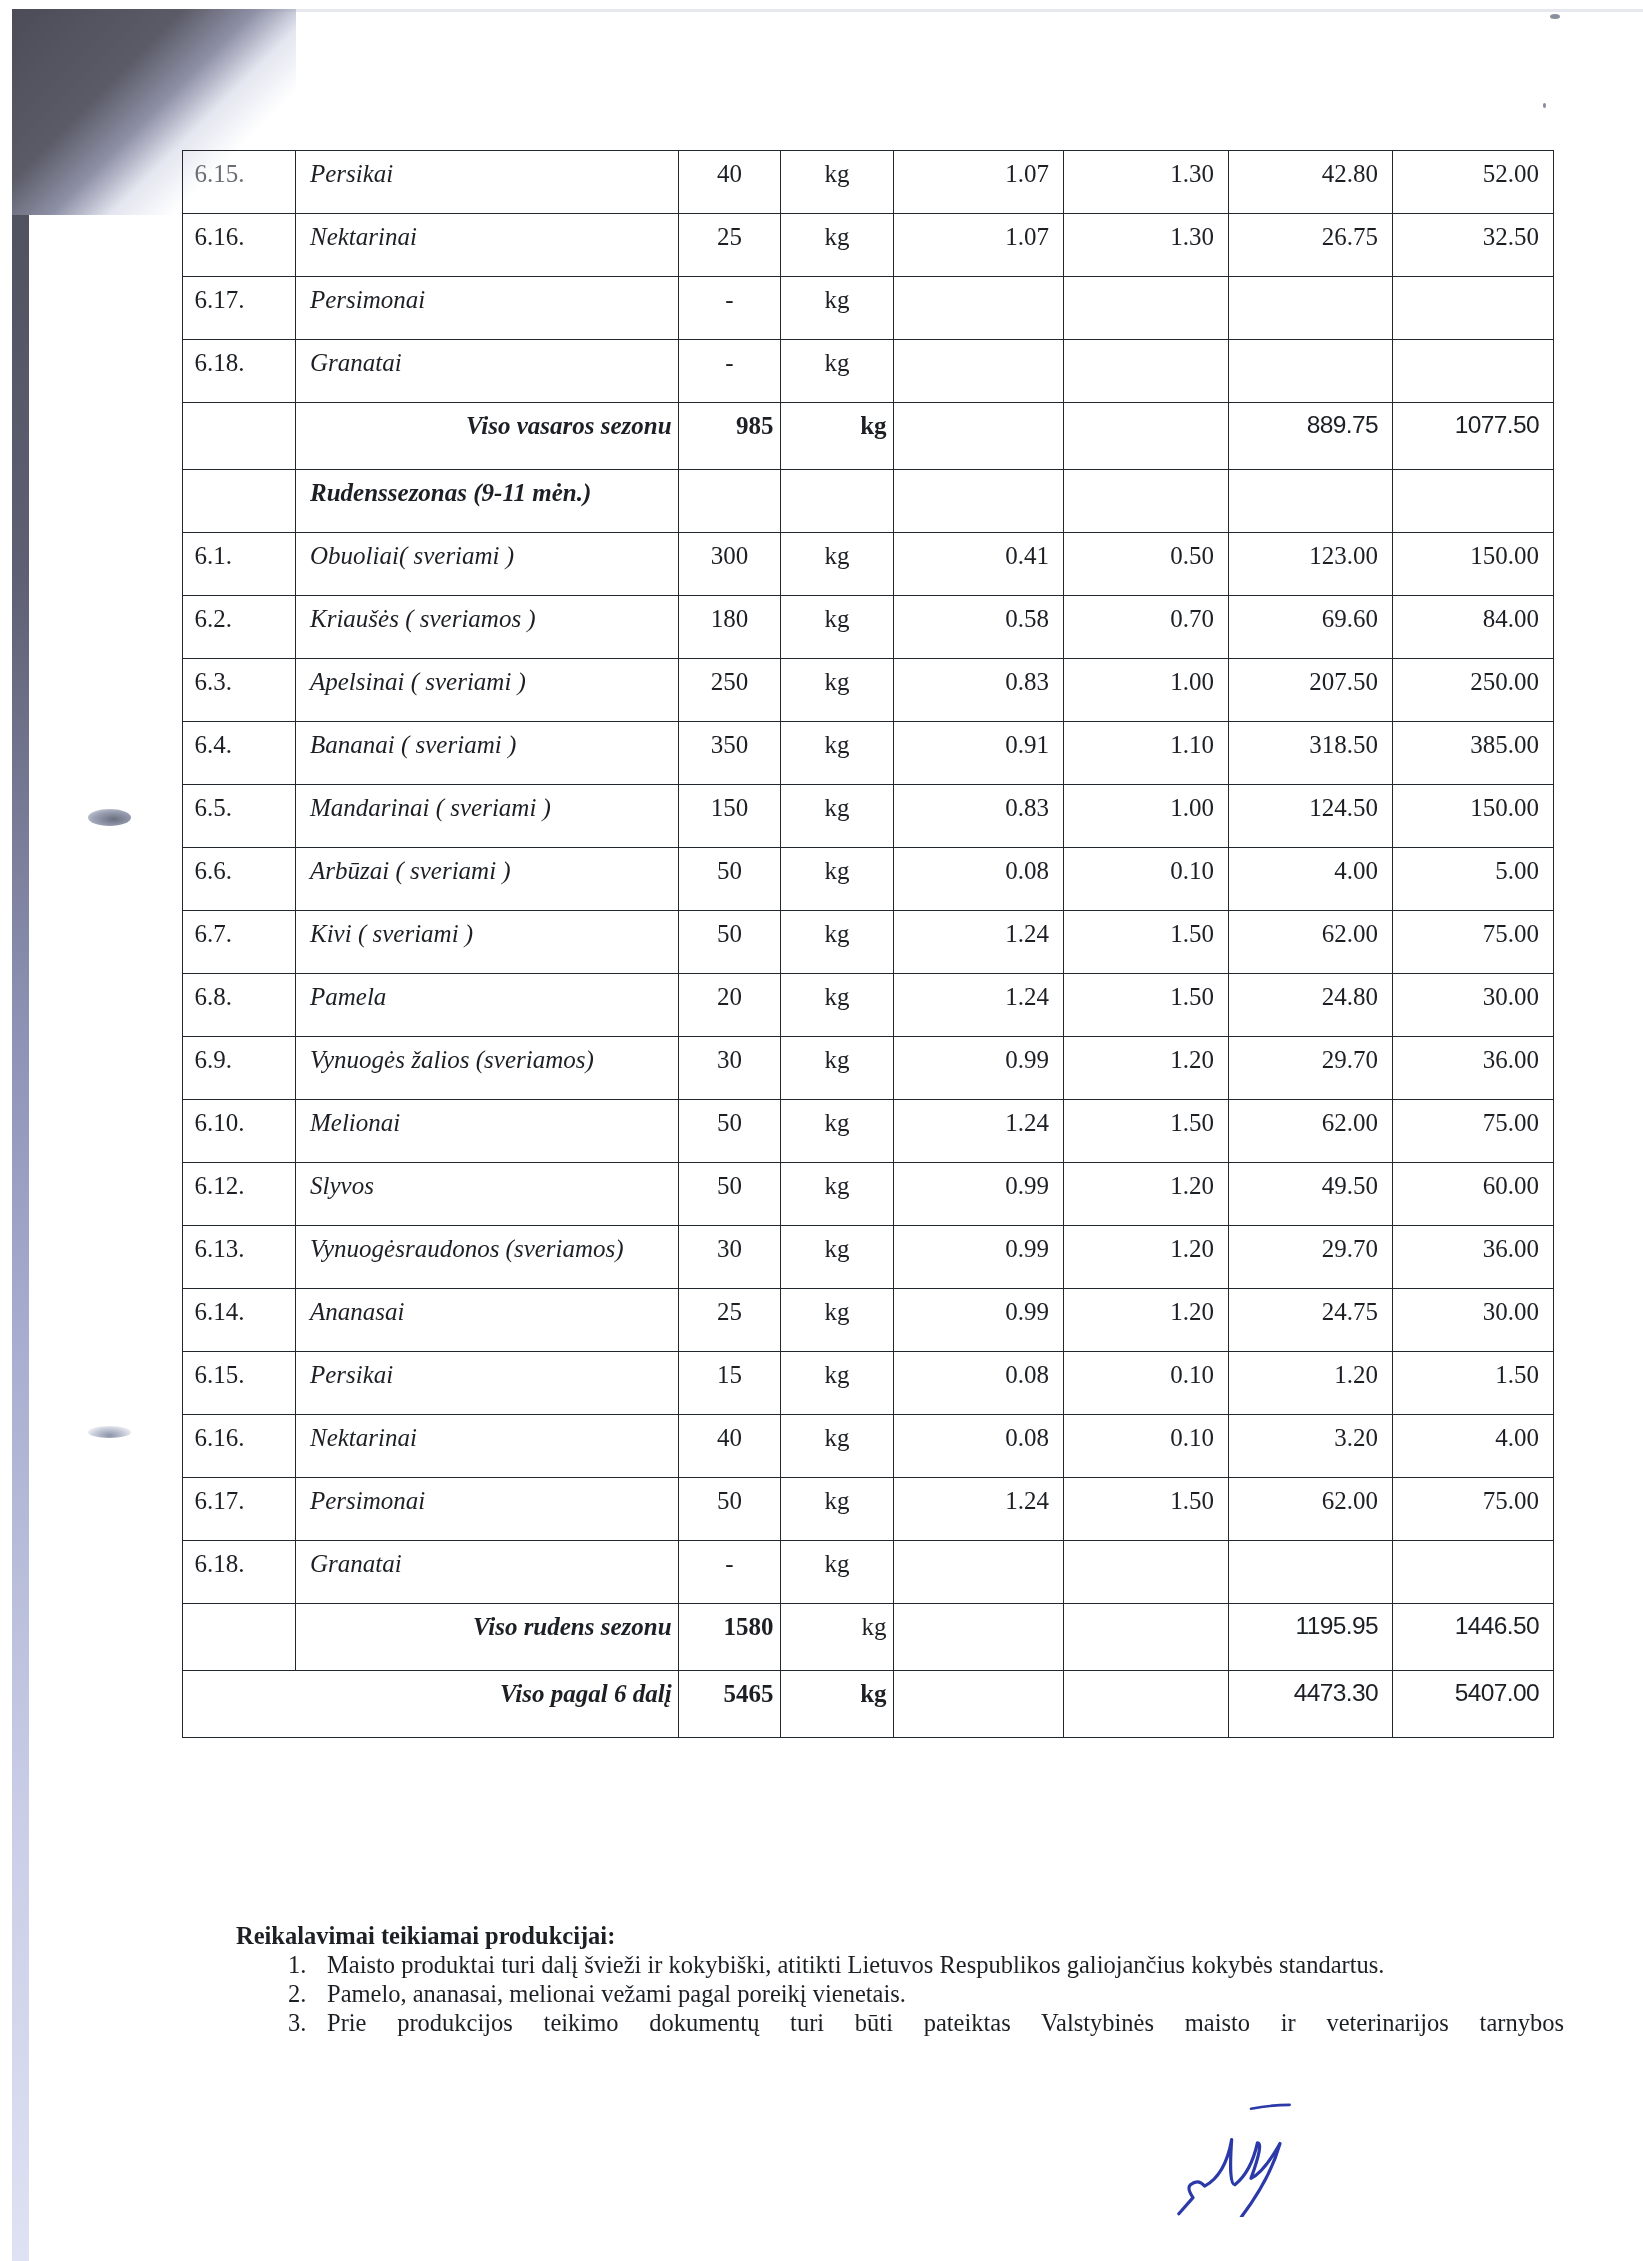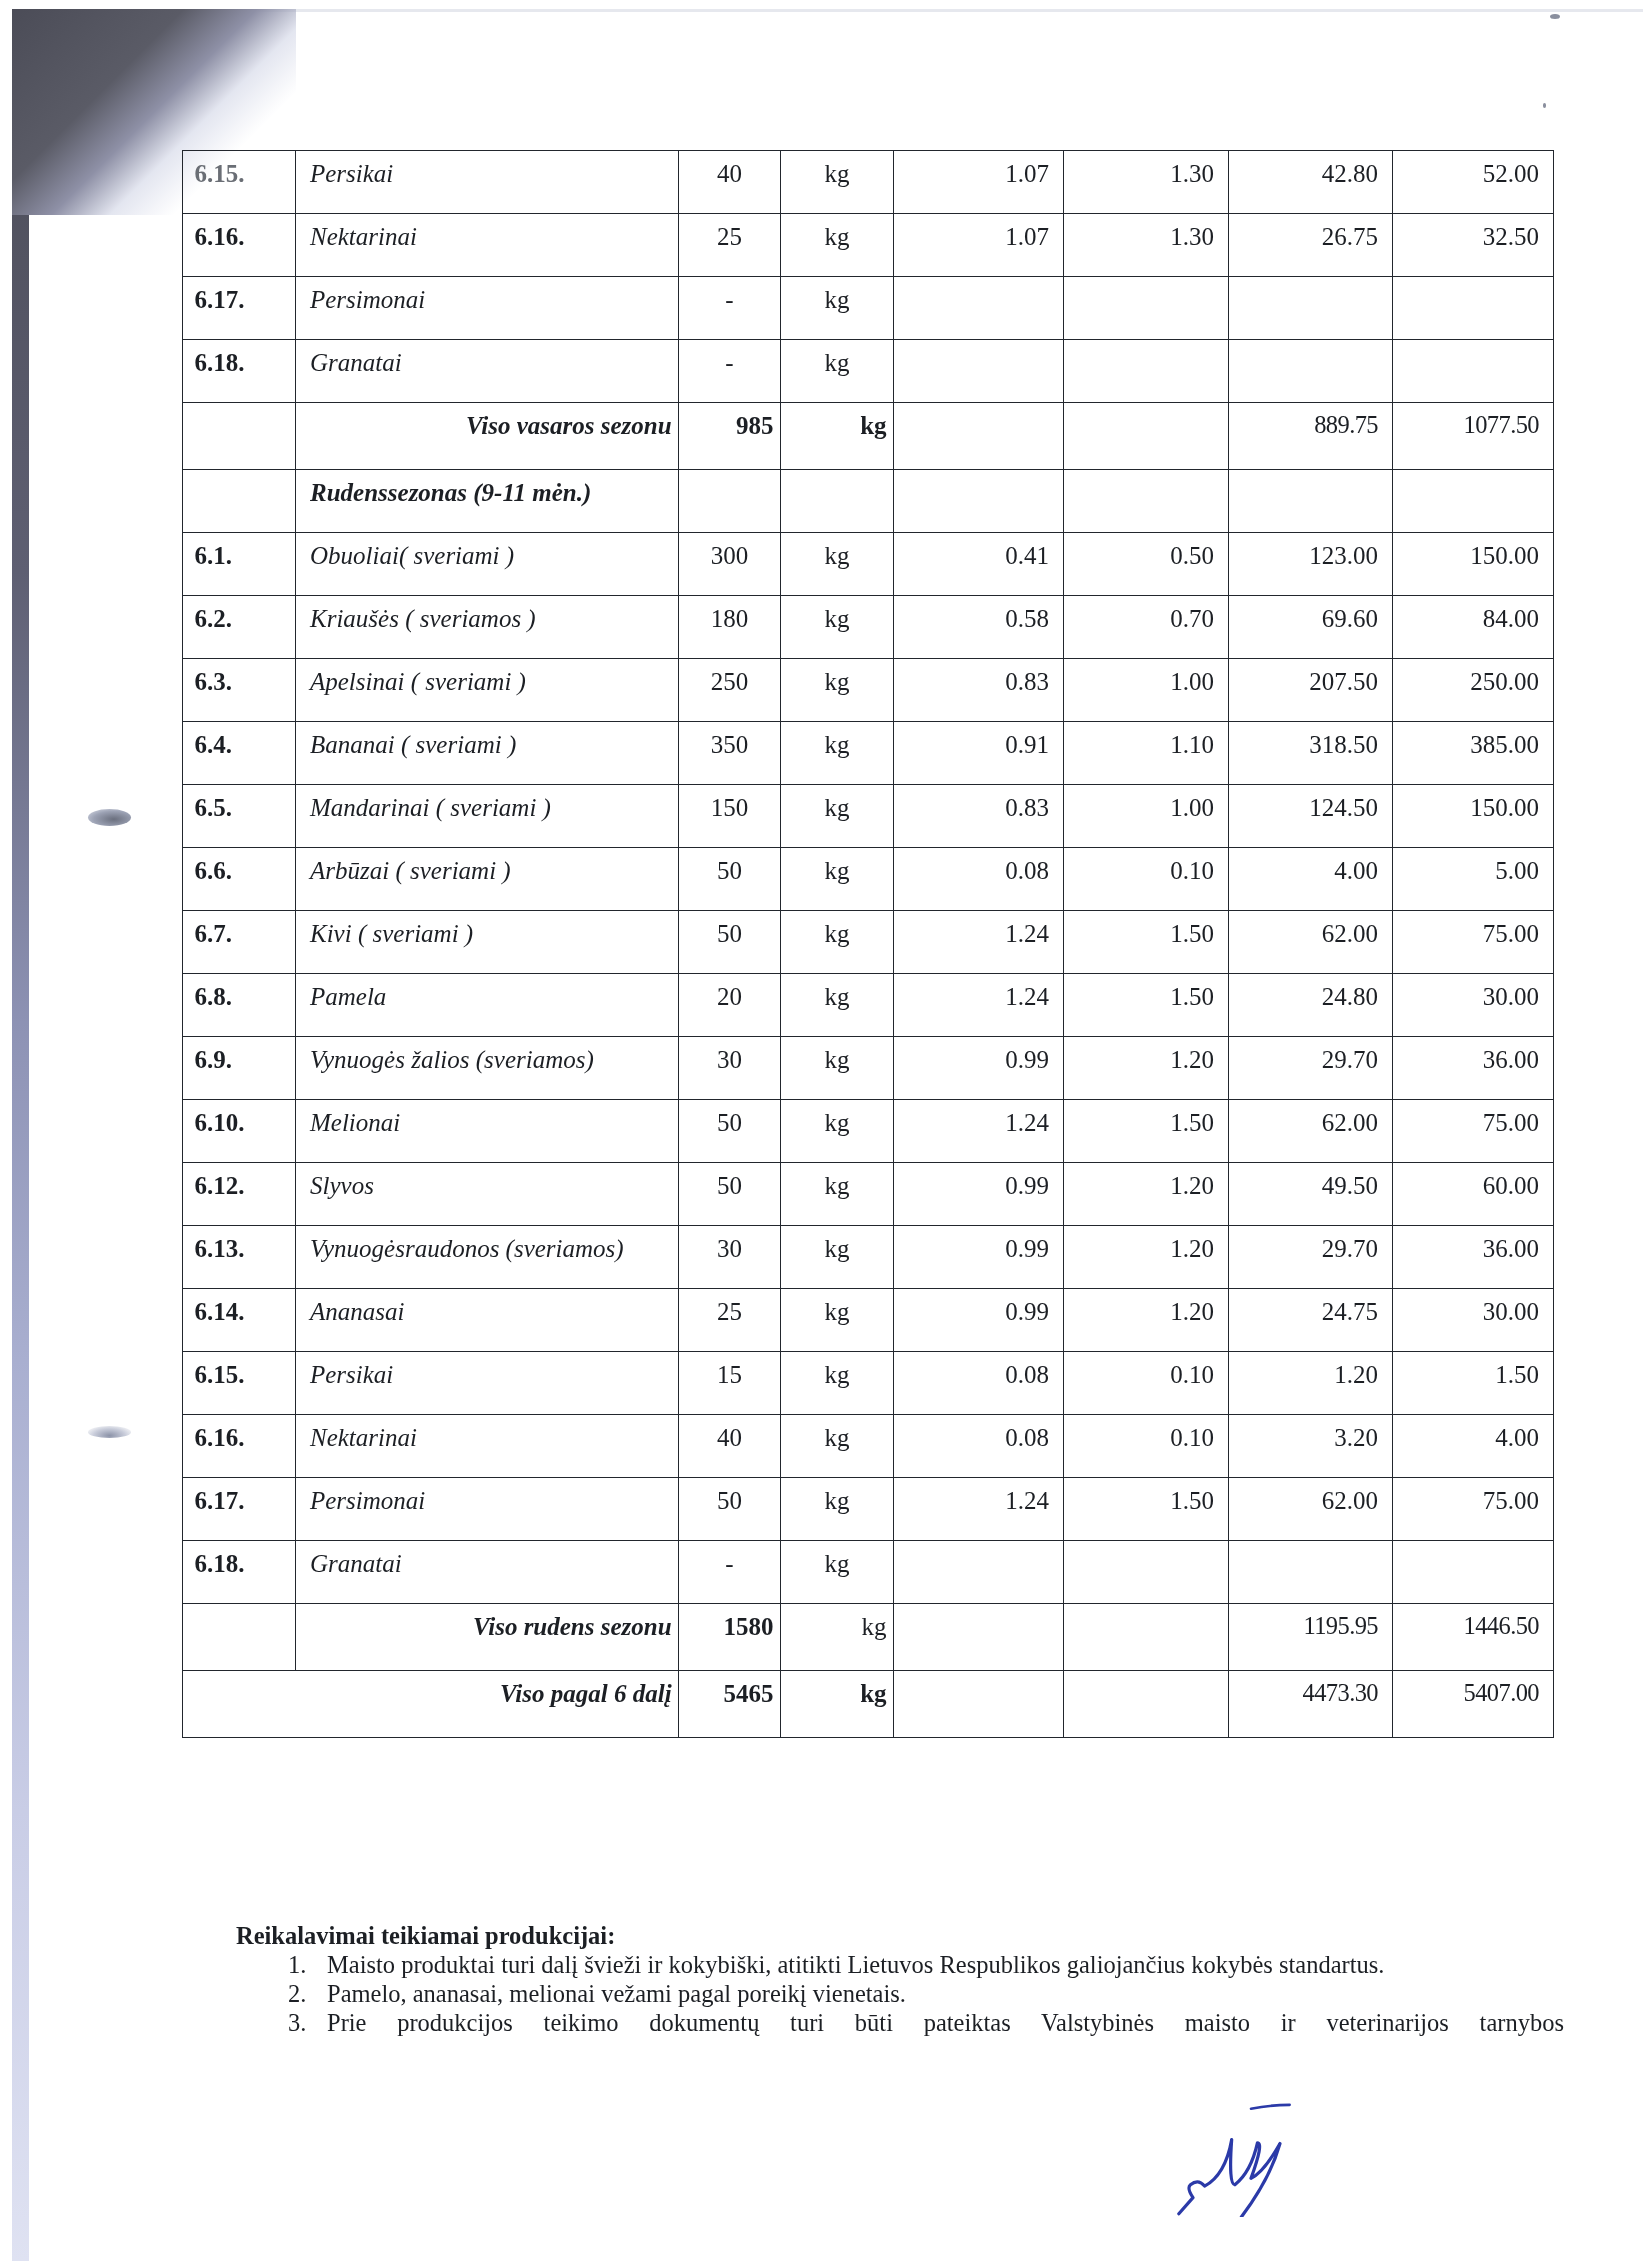--- a/index.html
+++ b/index.html
@@ -39,25 +39,25 @@
     font-size: 25px; line-height: 1.1;
   }
   .doc-table td {
     border: 1.9px solid #22262d;
     height: 63px; box-sizing: border-box;
     vertical-align: top; padding: 9px 6.4px 0 6.4px;
     white-space: nowrap; overflow: hidden;
   }
   .doc-table td.num { text-align: right; padding-right: 14px; }
   .doc-table td.center { text-align: center; }
-  .doc-table td.code { padding-left: 11.6px; font-weight: bold; }
+  .doc-table td.code { padding-left: 11.6px; }
   .doc-table td.name { padding-left: 14px; font-style: italic; }
   .doc-table tr.total td { height: 67px; text-align: right; }
   .doc-table tr.bold td.boldcell { font-weight: bold; }
-  .doc-table td.sum { font-family: Liberation Serif, serif; font-size: 24.5px; letter-spacing: -0.6px; }
+  .doc-table td.sum { font-family: Liberation Sans, sans-serif; font-size: 24.5px; letter-spacing: -0.6px; }
   .doc-table td.indent { padding-left: 148px; }
   .faded { color: #6a6e75; }
 
   
   .req {
     position: absolute; left: 236px; top: 1921px; width: 1328px;
     font-size: 24.5px; line-height: 29px;
   }
   .req-title { font-weight: bold; margin-bottom: 0; }
   .req-item { padding-left: 52px; }

